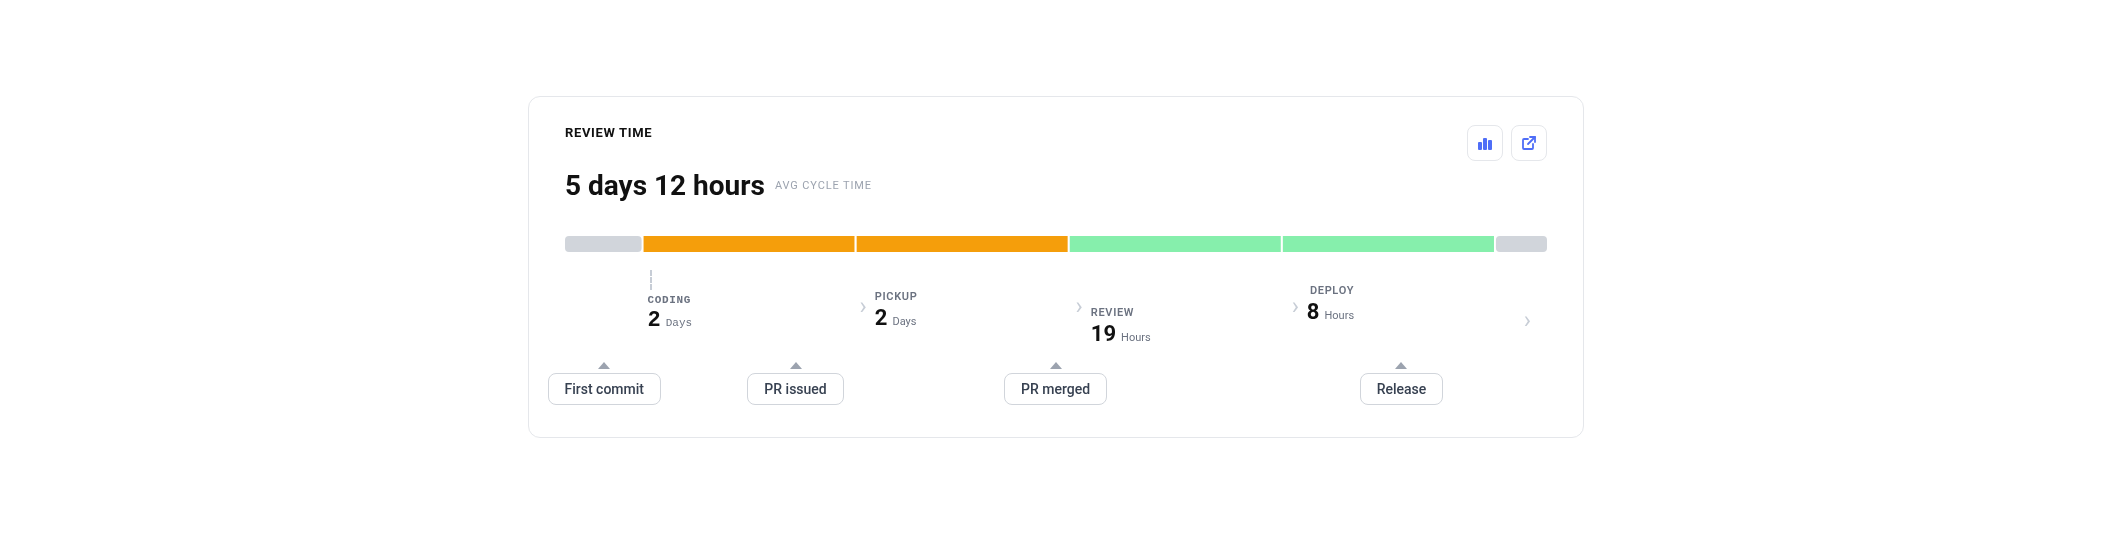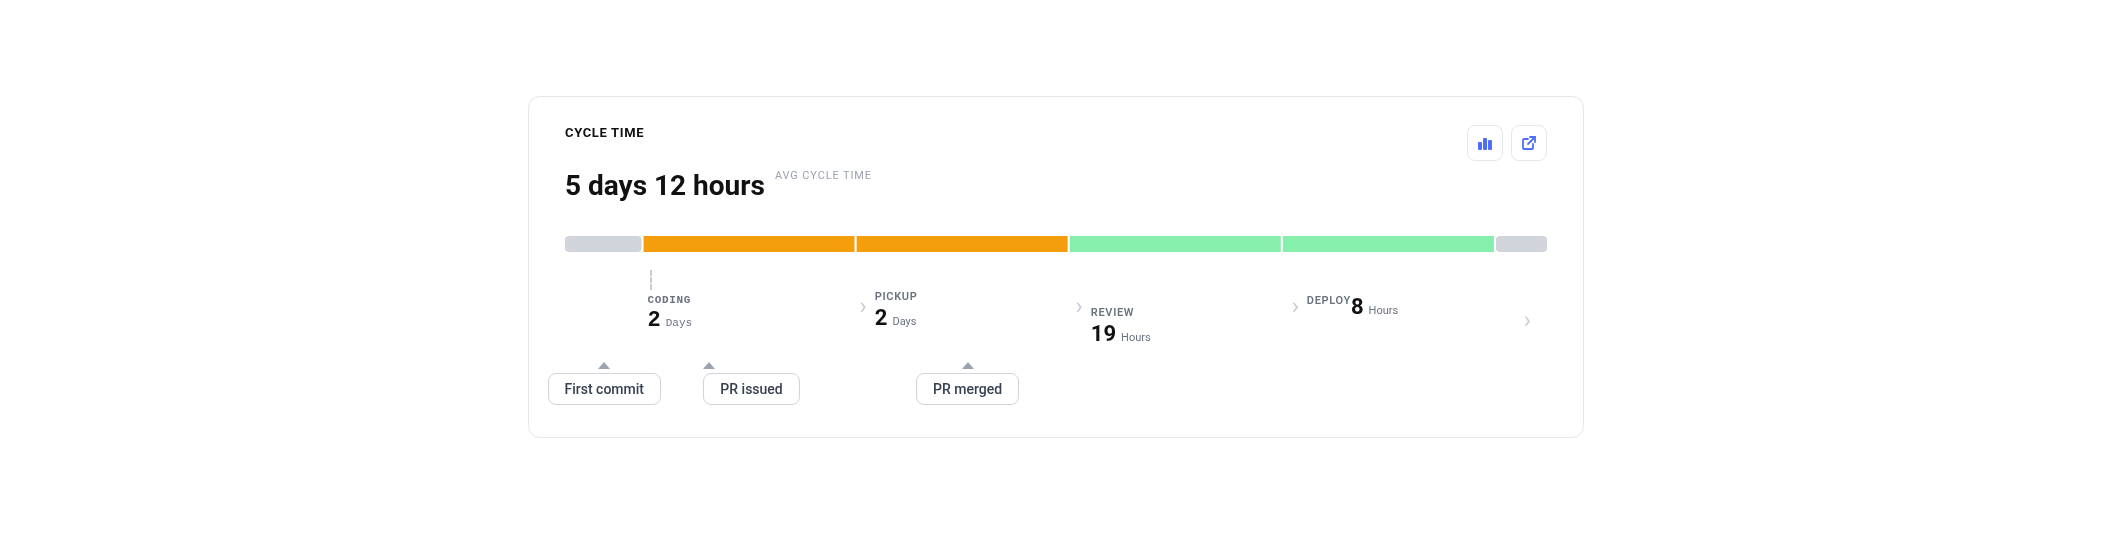--- a/index.html
+++ b/index.html
@@ -41,21 +41,21 @@
       border: 1px solid #e5e7eb;
       border-radius: 8px;
       display: flex;
       align-items: center;
       justify-content: center;
       cursor: pointer;
       background: #fff;
     }
     .avg-time-row {
       display: flex;
-      align-items: flex-start;
+      align-items: center;
       gap: 10px;
       margin-bottom: 32px;
     }
     .avg-time-value {
       font-size: 28px;
       font-weight: 700;
       color: #111;
     }
     .avg-time-label {
       font-size: 11px;
@@ -100,21 +100,21 @@
     .viz-container {
       width: 100%;
       position: relative;
     }
   </style>
 </head>
 <body>
 
 <div class="card">
   <div class="header">
-    <span class="title">CYCLE TIME</span>
+    <span class="title">REVIEW TIME</span>
     <div class="header-actions">
       <button class="icon-btn">
         <svg width="18" height="18" viewBox="0 0 18 18" fill="none">
           <rect x="2" y="8" width="4" height="8" rx="1" fill="#4f6ef7"></rect>
           <rect x="7" y="4" width="4" height="12" rx="1" fill="#4f6ef7"></rect>
           <rect x="12" y="6" width="4" height="10" rx="1" fill="#4f6ef7"></rect>
         </svg>
       </button>
       <button class="icon-btn">
         <svg width="18" height="18" viewBox="0 0 18 18" fill="none">
@@ -189,54 +189,60 @@
           <span class="stage-name">REVIEW</span>
           <div class="stage-time">
             <span class="stage-num">19</span>
             <span class="stage-unit">Hours</span>
           </div>
         </div>
       </div>
 
       <div style="width:22%; display:flex; align-items:flex-start;">
         <span style="color:#c7cdd6; font-size:24px; margin-right:8px; margin-top:24px; line-height:1;">›</span>
-        <div style="display:flex; flex-direction:row; margin-top:24px;">
+        <div style="display:flex; flex-direction:column; margin-top:14px;text-align:right;">
           <span class="stage-name">DEPLOY</span>
           <div class="stage-time">
             <span class="stage-num">8</span>
             <span class="stage-unit">Hours</span>
           </div>
         </div>
       </div>
 
       <div style="width:4%; display:flex; align-items:center; justify-content:center;">
         <span style="color:#c7cdd6; font-size:24px; margin-top:24px; line-height:1;">›</span>
       </div>
     </div>
 
     
-    <div style="display:flex; width:100%; margin-top:16px; align-items:flex-start;">
+    <div style="display:flex; width:100%; margin-top:16px; align-items:flex-start;gap:44px;">
 
       <div style="width:8%; display:flex; justify-content:center;">
         <div style="display:flex; flex-direction:column; align-items:center;">
           <div style="width:0;height:0;border-left:6px solid transparent;border-right:6px solid transparent;border-bottom:7px solid #9ca3af;margin-bottom:4px;"></div>
           <div class="milestone-label">First commit</div>
         </div>
       </div>
 
       <div style="width:22%; display:flex; justify-content:center;">
-        <div style="display:flex; flex-direction:column; ">
+        <div style="display:flex; flex-direction:column; align-items:center;">
           <div style="width:0;height:0;border-left:6px solid transparent;border-right:6px solid transparent;border-bottom:7px solid #9ca3af;margin-bottom:4px;"></div>
           <div class="milestone-label">PR issued</div>
         </div>
       </div>
 
 
       <div style="width:22%; display:flex; justify-content:center;">
         <div style="display:flex; flex-direction:column; align-items:center;text-align:right;">
           <div style="width:0;height:0;border-left:6px solid transparent;border-right:6px solid transparent;border-bottom:7px solid #9ca3af;margin-bottom:4px;"></div>
           <div class="milestone-label">PR merged</div>
         </div>
       </div>
 
+      <div style="width:26%; display:flex; justify-content:flex-end; padding-right:2%;">
+        <div style="display:flex; flex-direction:column; align-items:center;">
+          <div style="width:0;height:0;border-left:6px solid transparent;border-right:6px solid transparent;border-bottom:7px solid #9ca3af;margin-bottom:4px;"></div>
+          <div class="milestone-label">Release</div>
+        </div>
+      </div>
     </div>
   </div>
 </div>
 
 </body></html>

